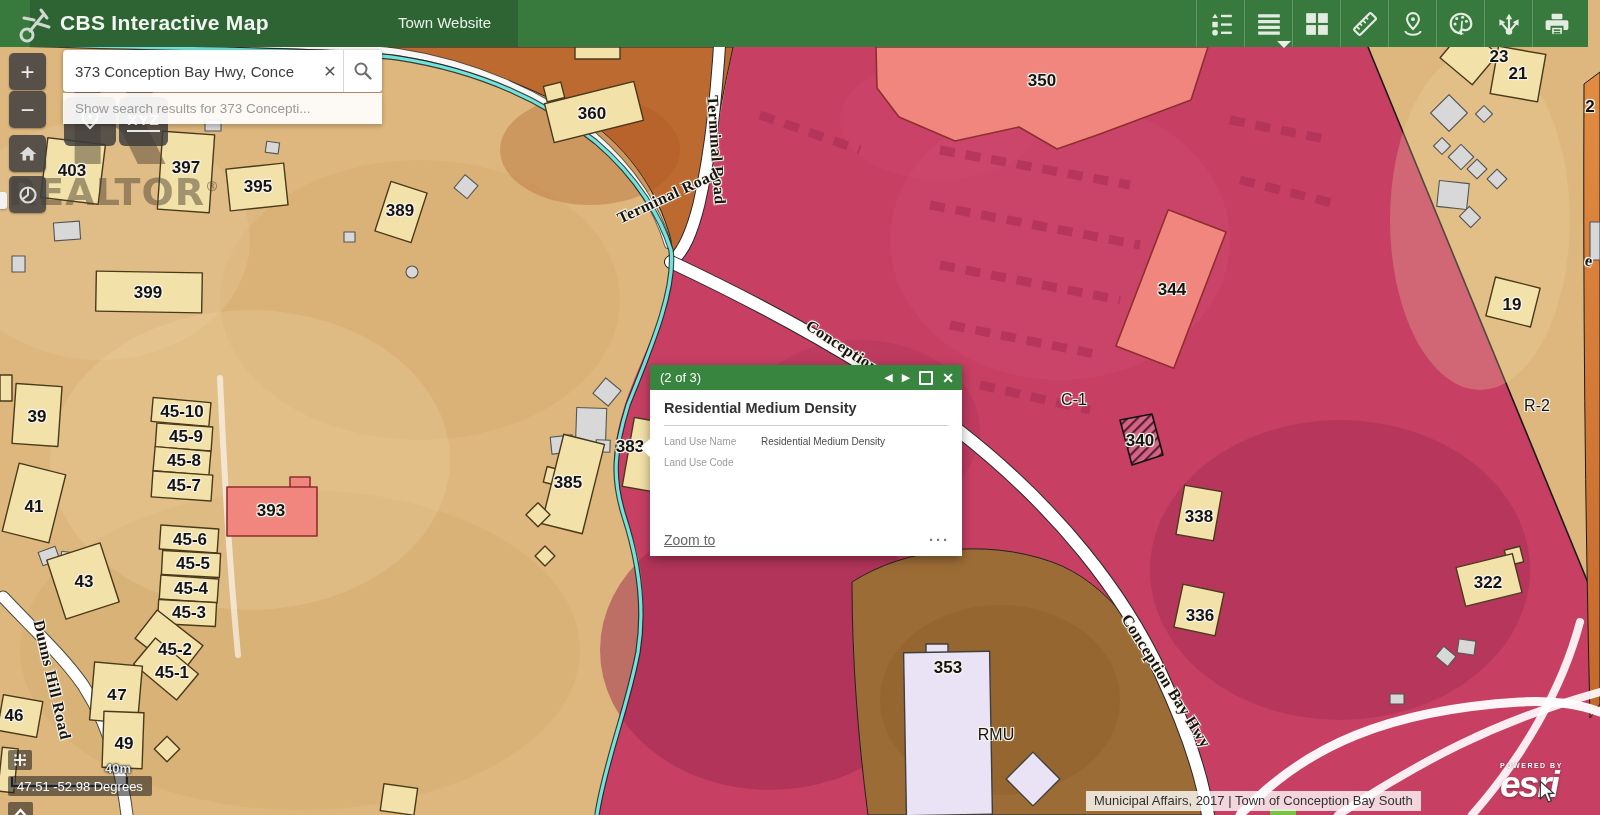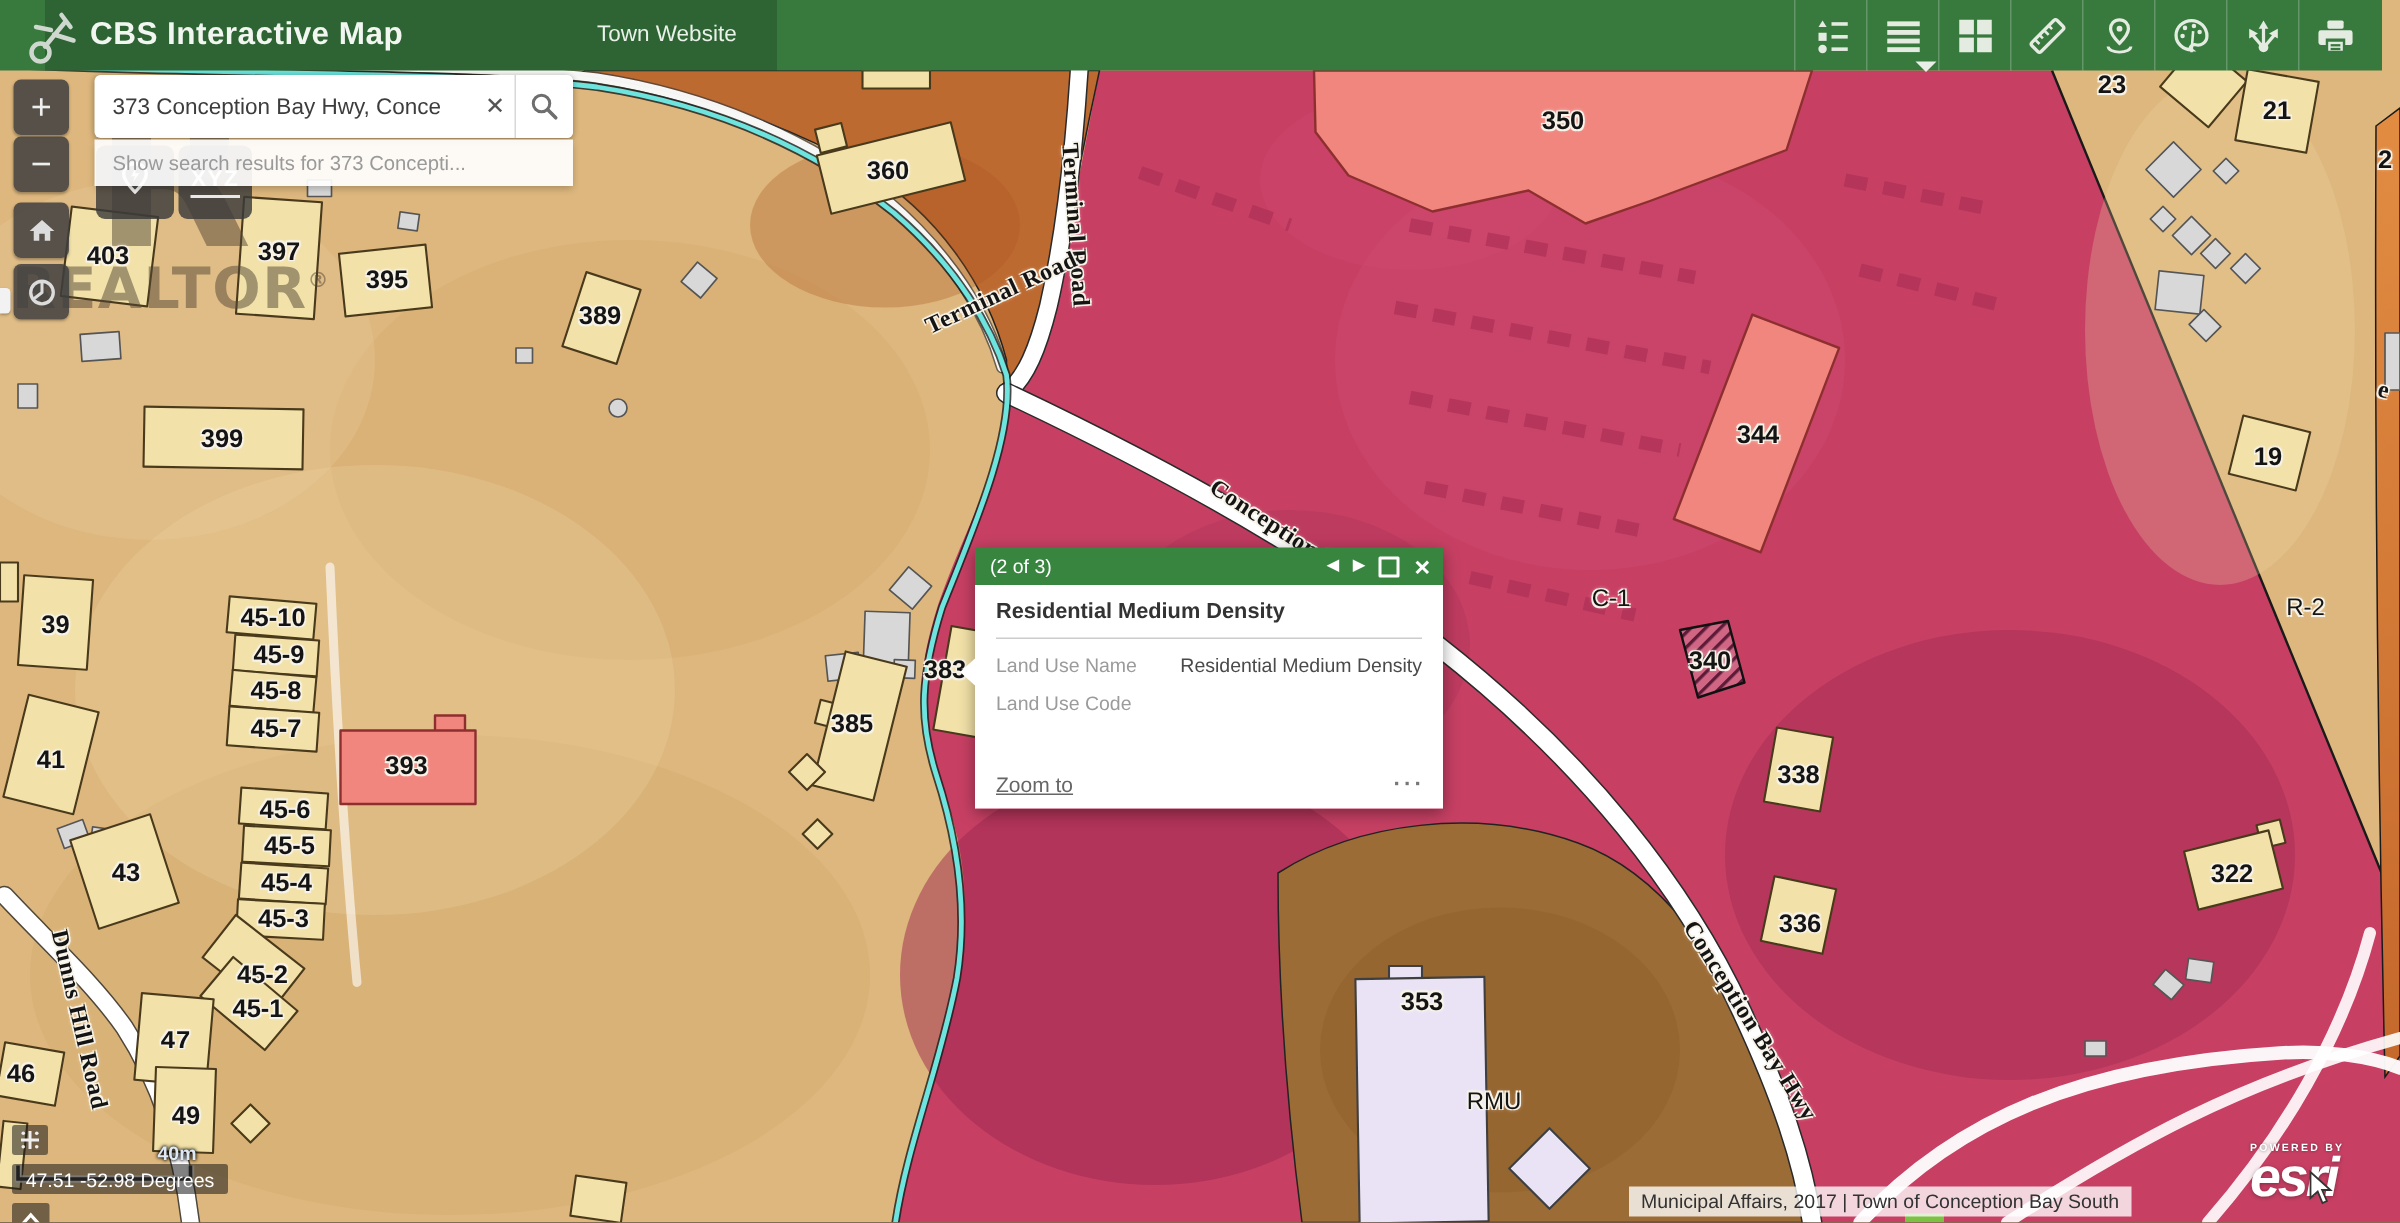--- a/index.html
+++ b/index.html
@@ -47,23 +47,23 @@
 
   
   .popup{position:absolute;left:650px;top:365px;width:312px;z-index:20;box-shadow:0 3px 10px rgba(0,0,0,.4);}
   .popup-anchor{position:absolute;left:-10px;top:74px;width:0;height:0;border-top:9px solid transparent;border-bottom:9px solid transparent;border-right:10px solid #fff;}
   .popup-head{height:25px;background:#38853f;display:flex;align-items:center;color:#fff;font-size:13px;padding:0 8px 0 10px;}
   .popup-head .pgn{flex:0 0 auto;}
   .popup-icons{margin-left:auto;display:flex;align-items:center;gap:9px;}
   .pi{color:#fff;font-size:11px;cursor:pointer;line-height:1;}
   .pi.max{width:10px;height:10px;border:2px solid #fff;border-radius:1px;}
   .pi.close{font-size:14px;font-weight:700;}
-  .popup-body{background:#fff;padding:10px 14px 8px 14px;height:149px;position:relative;box-sizing:border-box;}
+  .popup-body{background:#fff;padding:10px 14px 8px 14px;height:166px;position:relative;box-sizing:border-box;}
   .popup-title{font-size:14.5px;font-weight:700;color:#333;padding-bottom:9px;border-bottom:1px solid #ccc;}
-  .popup-row{margin-top:10px;font-size:13px;display:flex;justify-content:space-between;}
+  .popup-row{margin-top:10px;font-size:10px;display:flex;}
   .popup-row .lab{width:97px;flex:0 0 auto;color:#9b9b9b;}
   .popup-row .val{color:#4a4a4a;}
   .popup-foot{position:absolute;left:14px;right:12px;bottom:8px;display:flex;align-items:center;}
   .zoomto{color:#666;font-size:14px;text-decoration:underline;cursor:pointer;}
   .more{margin-left:auto;color:#777;font-size:15px;font-weight:700;letter-spacing:2px;cursor:pointer;}
 
   
   .scale-label{position:absolute;left:105px;top:761px;font-size:13px;font-weight:700;color:#dfe9f5;text-shadow:0 0 2px #000,0 0 3px #000;z-index:15;}
   .scale-bar{position:absolute;left:10px;top:775px;z-index:15;}
   .coord-group{position:absolute;left:8px;top:750px;display:flex;gap:6px;z-index:16;flex-direction:column;}
@@ -277,21 +277,21 @@
       <span class="maplabel" style="left: 189px; top: 613px;">45-3</span>
       <span class="maplabel" style="left: 175px; top: 650px;">45-2</span>
       <span class="maplabel" style="left: 172px; top: 673px;">45-1</span>
       <span class="maplabel" style="left: 271px; top: 511px;">393</span>
       <span class="maplabel" style="left: 568px; top: 483px;">385</span>
       <span class="maplabel" style="left: 630px; top: 447px;">383</span>
       <span class="maplabel" style="left: 1199px; top: 517px;">338</span>
       <span class="maplabel" style="left: 1200px; top: 616px;">336</span>
       <span class="maplabel" style="left: 1488px; top: 583px;">322</span>
       <span class="maplabel" style="left: 948px; top: 668px;">353</span>
-      <span class="maplabel" style="left: 1396px; top: 57px; padding-left: 24px;">23</span>
+      <span class="maplabel" style="left: 1487px; top: 57px; padding-left: 24px;">23</span>
       <span class="maplabel" style="left: 1518px; top: 74px;">21</span>
       <span class="maplabel" style="left: 1512px; top: 305px;">19</span>
       <span class="maplabel" style="left: 1590px; top: 107px;">2</span>
       <span class="maplabel zone" style="left: 1074px; top: 400px;">C-1</span>
       <span class="maplabel zone" style="left: 1537px; top: 406px;">R-2</span>
       <span class="maplabel zone" style="left: 996px; top: 735px;">RMU</span>
       <span class="maplabel road" style="left: 716px; top: 150px; transform: translate(-50%, -50%) rotate(86deg);">Terminal Road</span>
       <span class="maplabel road" style="left: 668px; top: 196px; transform: translate(-50%, -50%) rotate(-25deg);">Terminal Road</span>
       <span class="maplabel road" style="left: 872px; top: 366px; transform: translate(-50%, -50%) rotate(33deg);">Conception Bay Hwy</span>
       <span class="maplabel road" style="left: 1166px; top: 681px; transform: translate(-50%, -50%) rotate(58deg);">Conception Bay Hwy</span>

